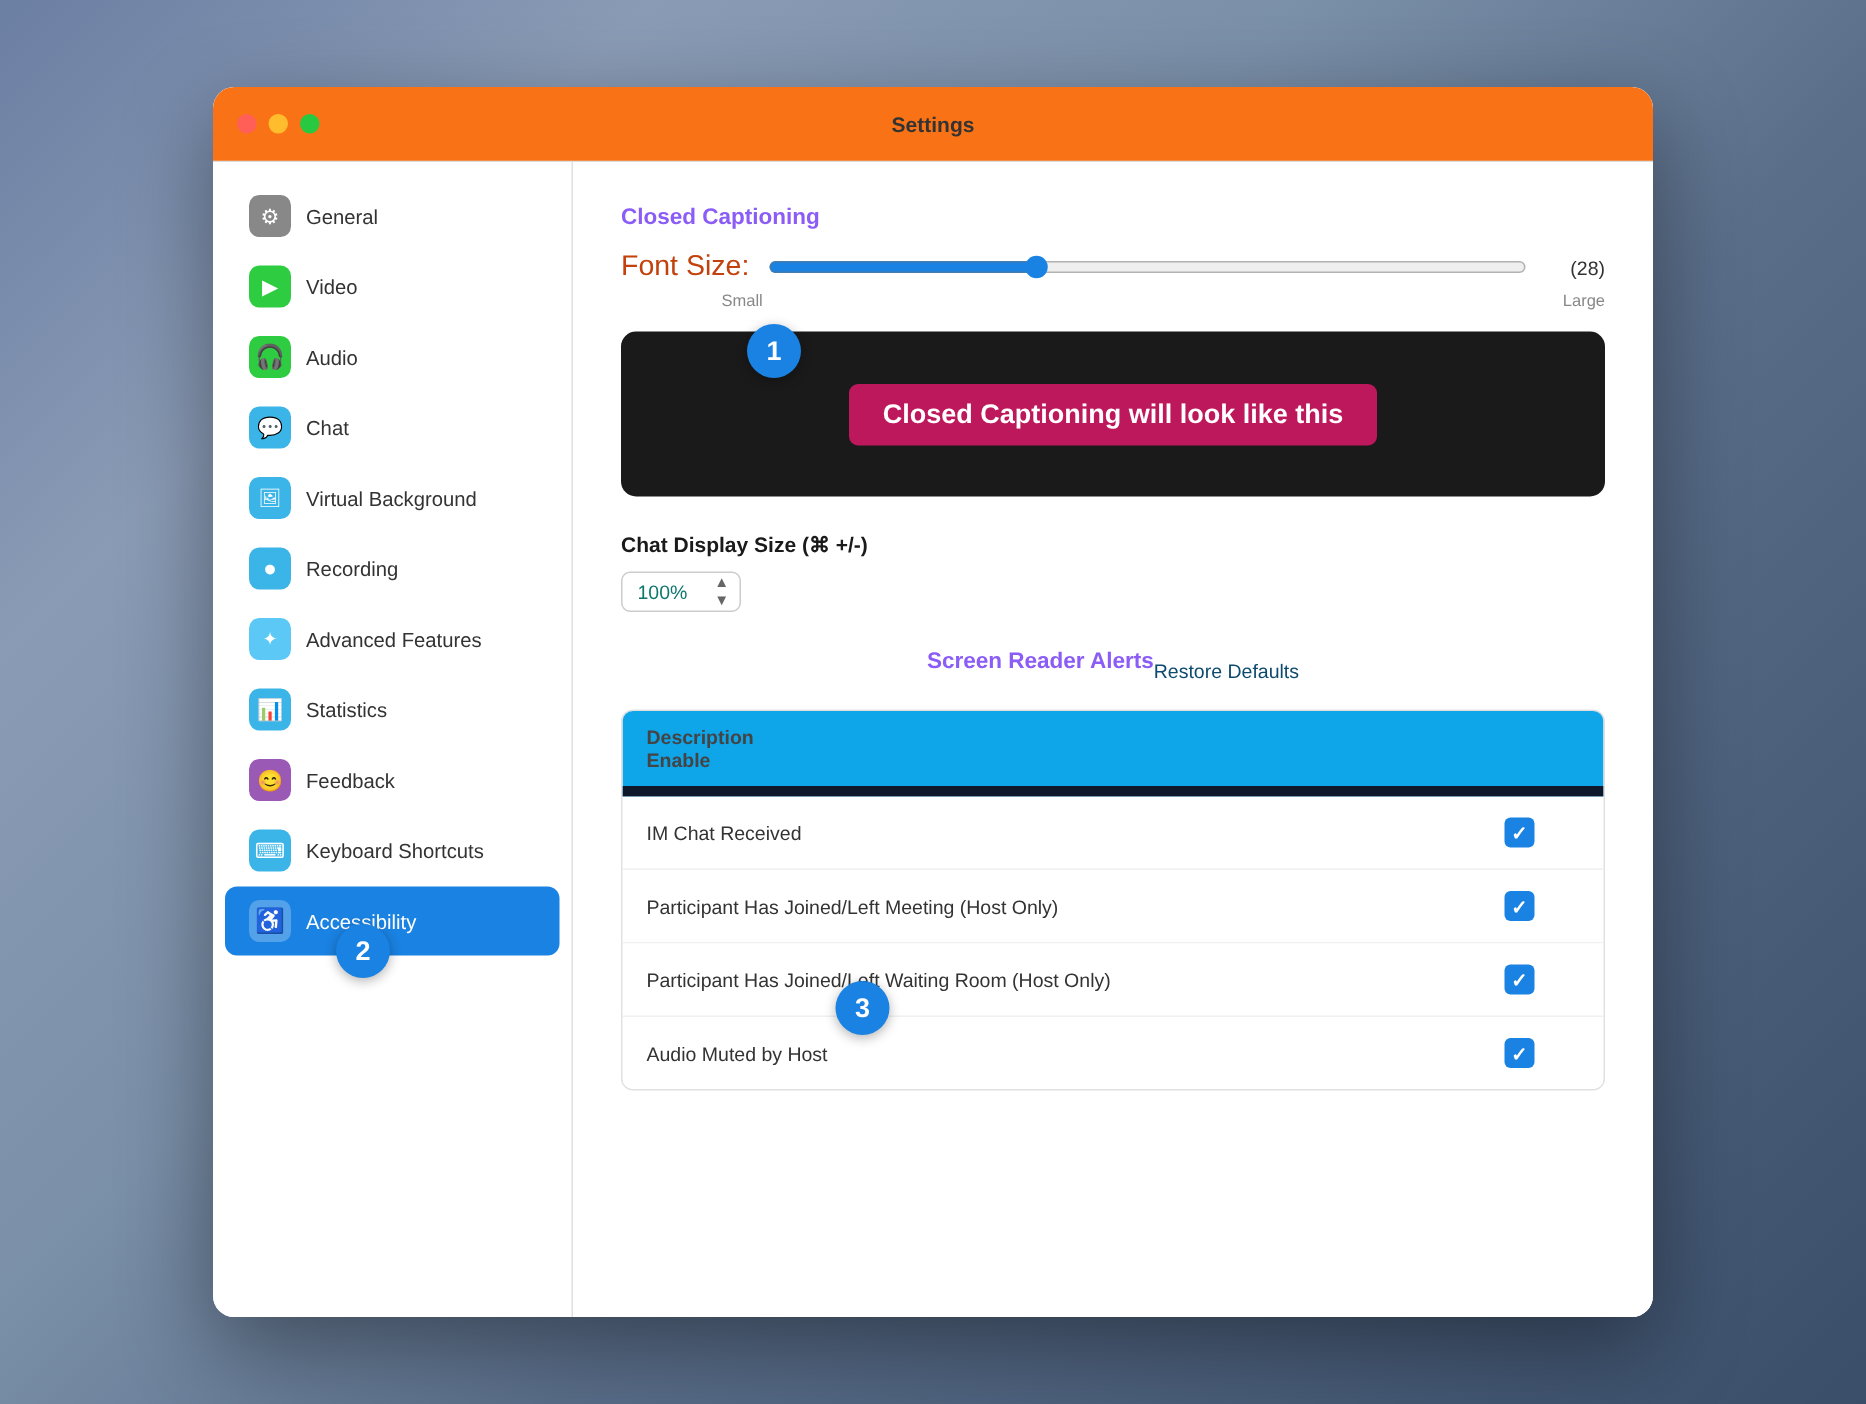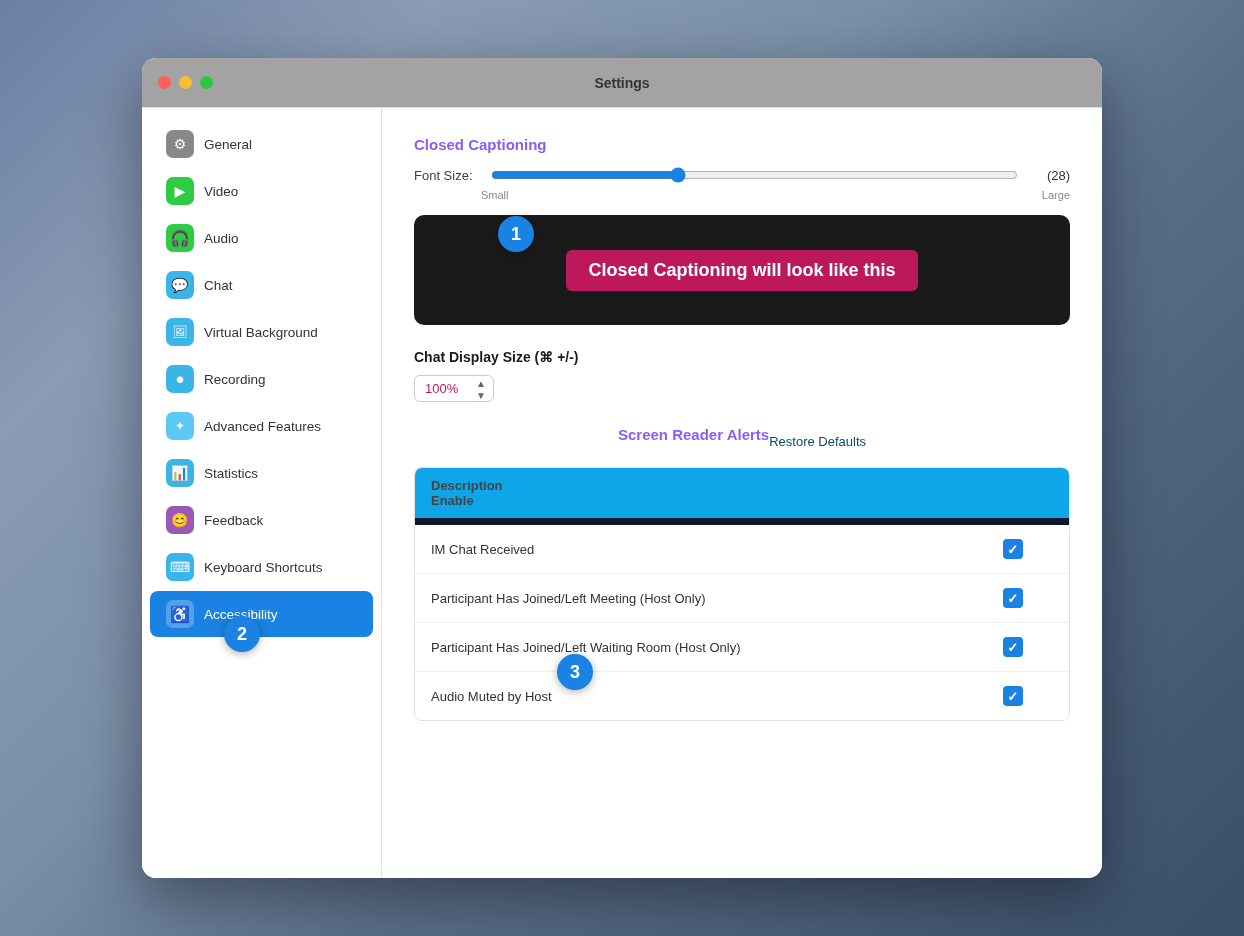--- a/index.html
+++ b/index.html
@@ -22,21 +22,21 @@
       border-radius: 14px;
       box-shadow: 0 20px 60px rgba(0,0,0,0.4);
       display: flex;
       flex-direction: column;
       overflow: hidden;
       position: relative;
     }
 
     .title-bar {
       height: 50px;
-      background: #a3a3a3;
+      background: #f97316;
       display: flex;
       align-items: center;
       justify-content: center;
       position: relative;
       border-bottom: 1px solid #ddd;
       border-radius: 14px 14px 0 0;
     }
 
     .traffic-lights {
       position: absolute;
@@ -136,22 +136,22 @@
 
     
     .font-size-row {
       display: flex;
       align-items: center;
       gap: 12px;
       margin-bottom: 6px;
     }
 
     .font-size-label {
-      font-size: 13px;
-      color: #404040;
+      font-size: 19px;
+      color: #c2410c;
       min-width: 65px;
     }
 
     .slider-container {
       flex: 1;
       display: flex;
       align-items: center;
     }
 
     input[type="range"] {
@@ -212,21 +212,21 @@
       display: inline-block;
     }
 
     select {
       appearance: none;
       border: 1px solid #ccc;
       border-radius: 6px;
       padding: 5px 28px 5px 10px;
       font-size: 13px;
       background: #fff;
-      color: #be185d;
+      color: #0f766e;
       cursor: pointer;
       min-width: 80px;
     }
 
     .select-arrow {
       position: absolute;
       right: 8px;
       top: 50%;
       transform: translateY(-50%);
       pointer-events: none;

